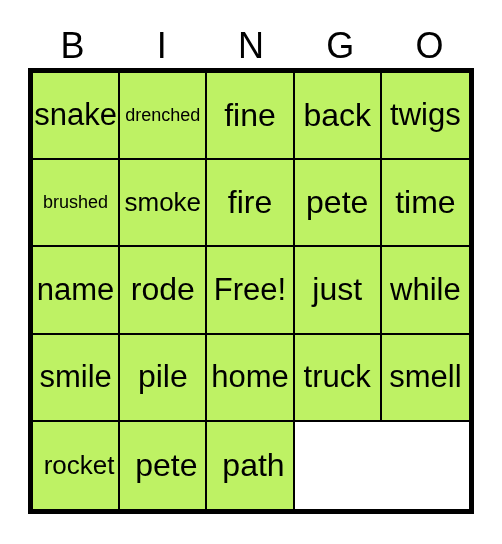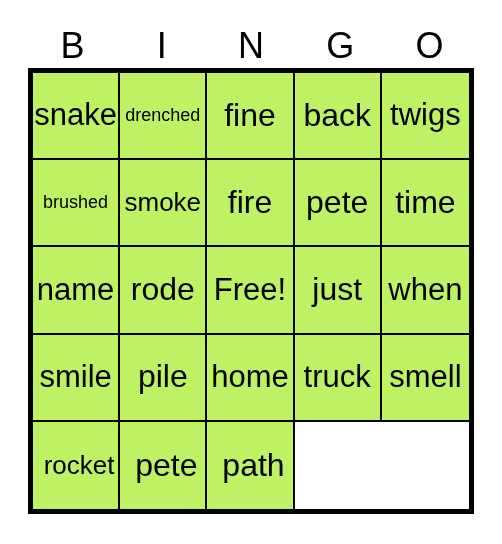--- a/index.html
+++ b/index.html
@@ -134,24 +134,24 @@
       </div>
     <div class="cell">
         <span class="cell-text size-xl">rode</span>
       </div>
     <div class="cell">
         <span class="cell-text size-lg">Free!</span>
       </div>
     <div class="cell">
         <span class="cell-text size-xl">just</span>
       </div>
+    <div class="cell">
+        <span class="cell-text size-lg">while</span>
+      </div>
 
-    <div class="cell">
-        <span class="cell-text size-lg">when</span>
-      </div>
     <div class="cell">
         <span class="cell-text size-lg">smile</span>
       </div>
     <div class="cell">
         <span class="cell-text size-xl">pile</span>
       </div>
     <div class="cell">
         <span class="cell-text size-lg">home</span>
       </div>
 

